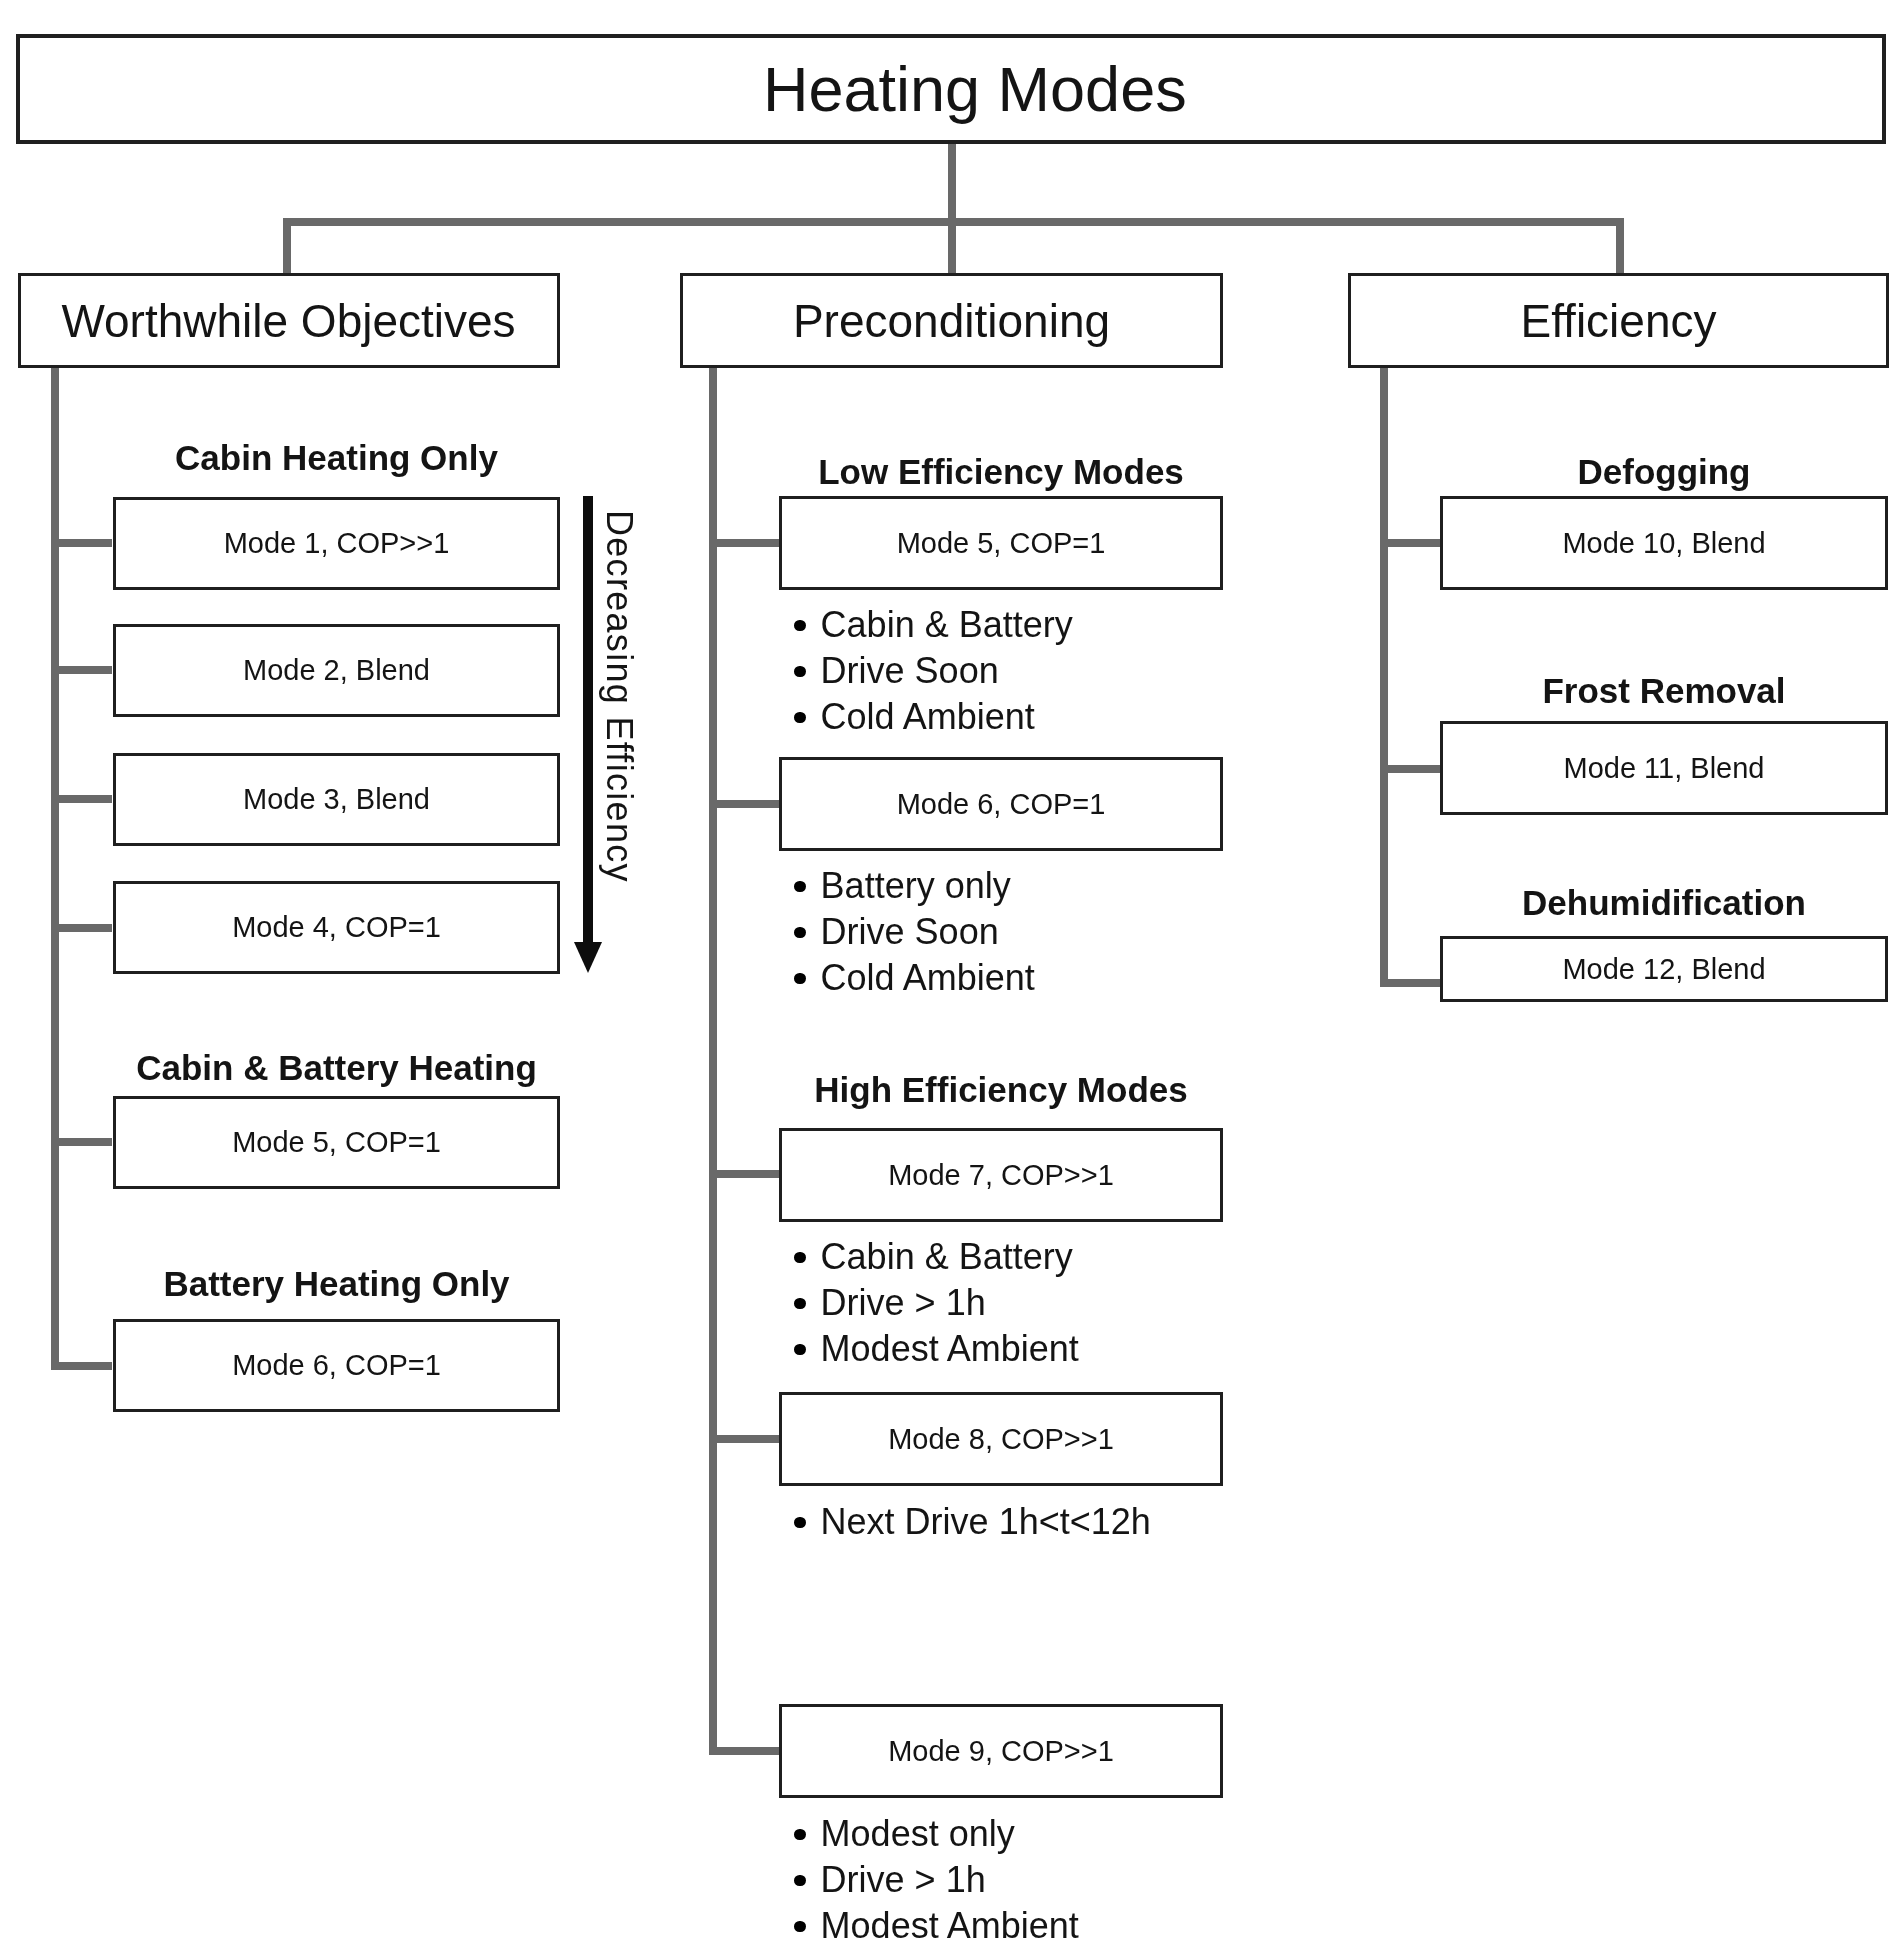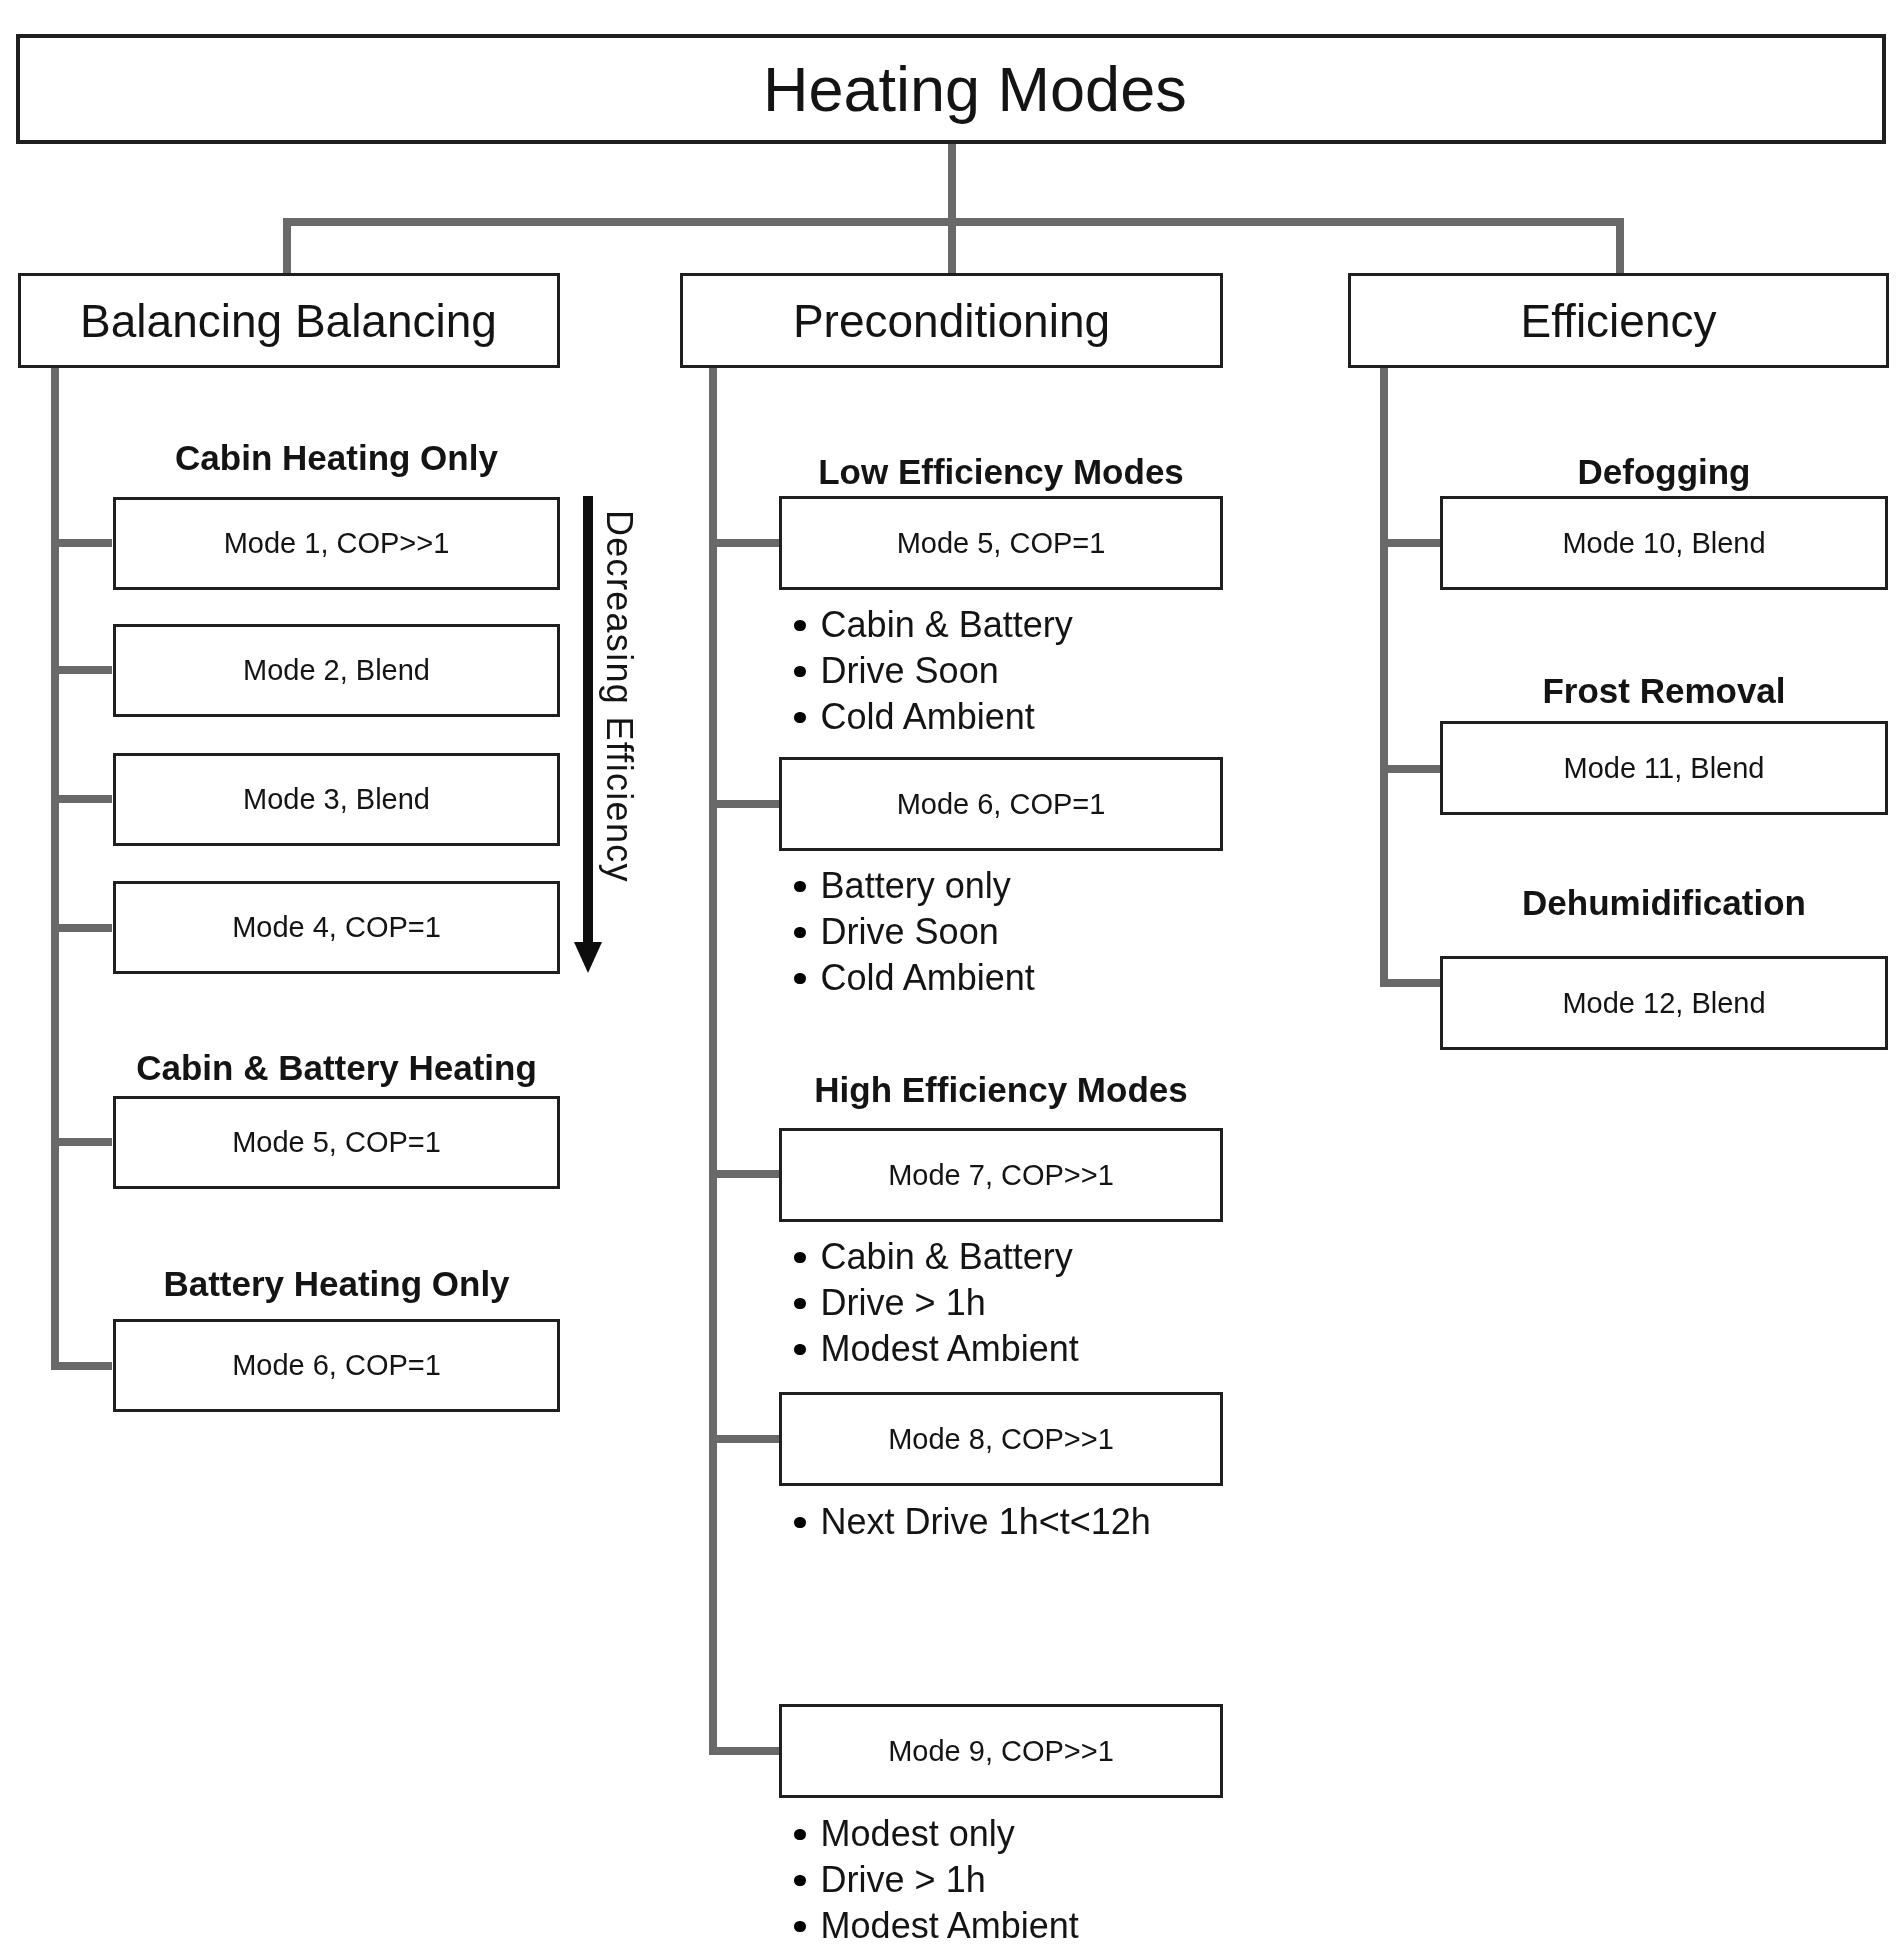--- a/index.html
+++ b/index.html
@@ -101,21 +101,21 @@
   <div class="box title-box" style="left:16.3px; top:34px; width:1870px; height:110px;padding-left:47px;">
     <span>Heating Modes</span>
   </div>
 
   <div class="conn" style="left:948px; top:144px; width:8.1px; height:131px;"></div>
   <div class="conn" style="left:283px; top:218px; width:1341px; height:8.1px;"></div>
   <div class="conn" style="left:283px; top:218px; width:8.1px; height:58px;"></div>
   <div class="conn" style="left:1616px; top:218px; width:8.1px; height:58px;"></div>
 
   <div class="box header-box" style="left:17.5px; top:273px; width:542px; height:95px;">
-    <span>Balancing Balancing</span>
+    <span>Worthwhile Objectives</span>
   </div>
   <div class="box header-box" style="left:680px; top:273px; width:543px; height:95px;">
     <span>Preconditioning</span>
   </div>
   <div class="box header-box" style="left:1348px; top:273px; width:541px; height:95px;">
     <span>Efficiency</span>
   </div>
 
   <div class="conn" style="left:51px; top:368px; width:8.1px; height:1002px;"></div>
   <div class="conn" style="left:51px; top:539px;  width:61px; height:8.1px;"></div>
@@ -253,18 +253,18 @@
   <div class="box mode-box rcol" style="top:496px; height:94px;">
     <span>Mode 10, Blend</span>
   </div>
 
   <div class="section-label rcol" style="top:671px;">Frost Removal</div>
   <div class="box mode-box rcol" style="top:721px; height:94px;justify-content:center;">
     <span>Mode 11, Blend</span>
   </div>
 
   <div class="section-label rcol" style="top:883px;">Dehumidification</div>
-  <div class="box mode-box rcol" style="top:936px; height:94px;margin-top:20px;">
+  <div class="box mode-box rcol" style="top:936px; height:66px;">
     <span>Mode 12, Blend</span>
   </div>
 
 </div>
 
 
 </body></html>

